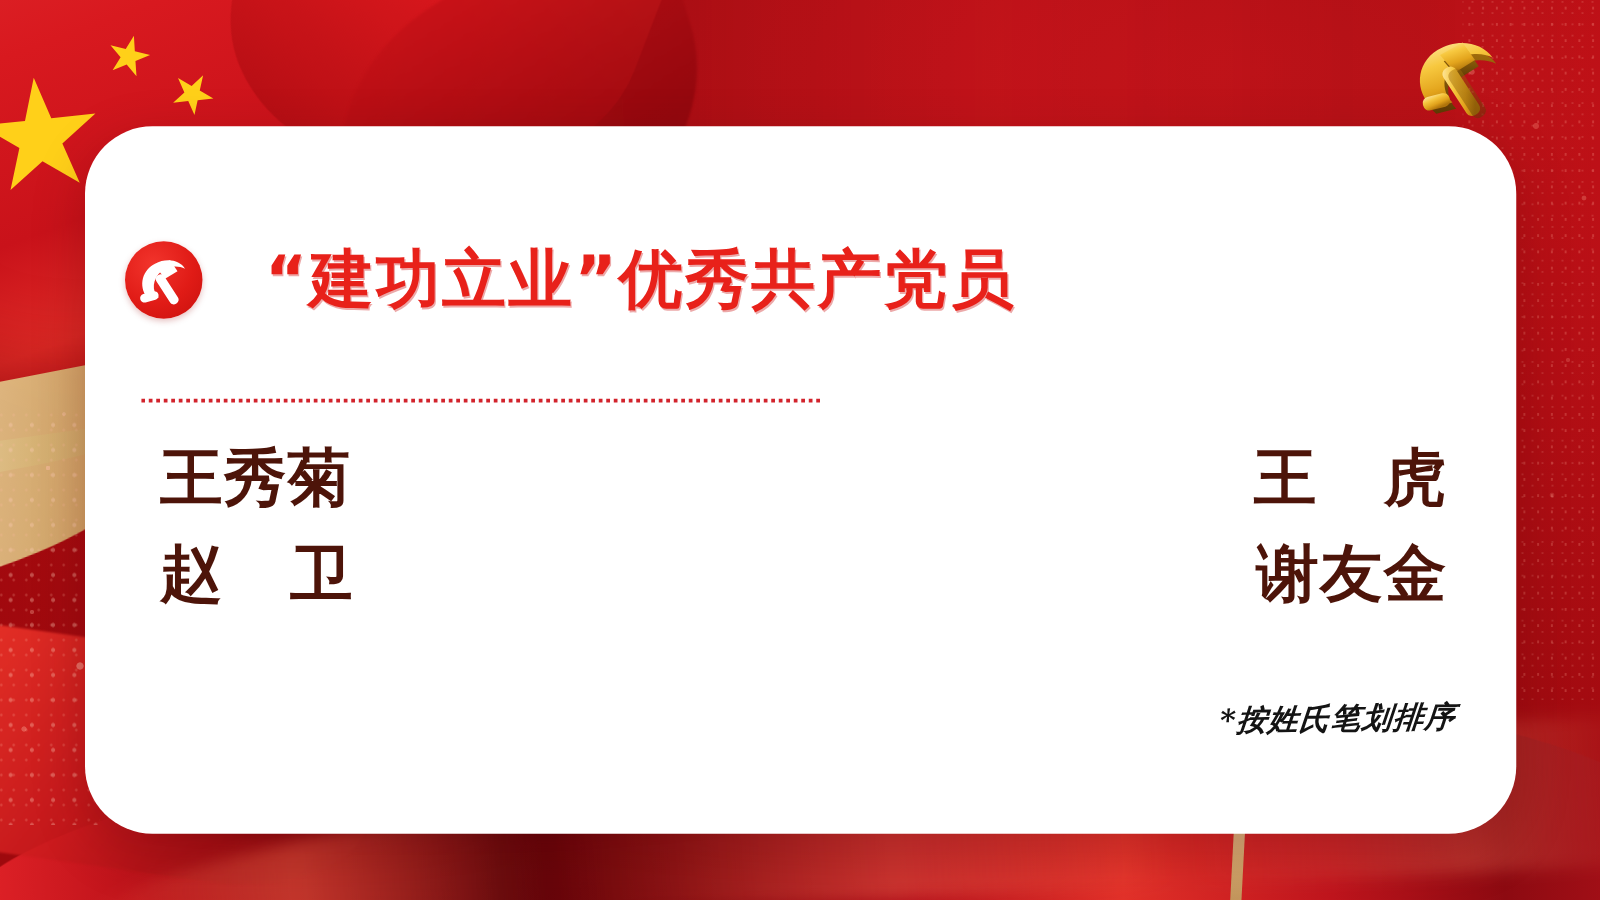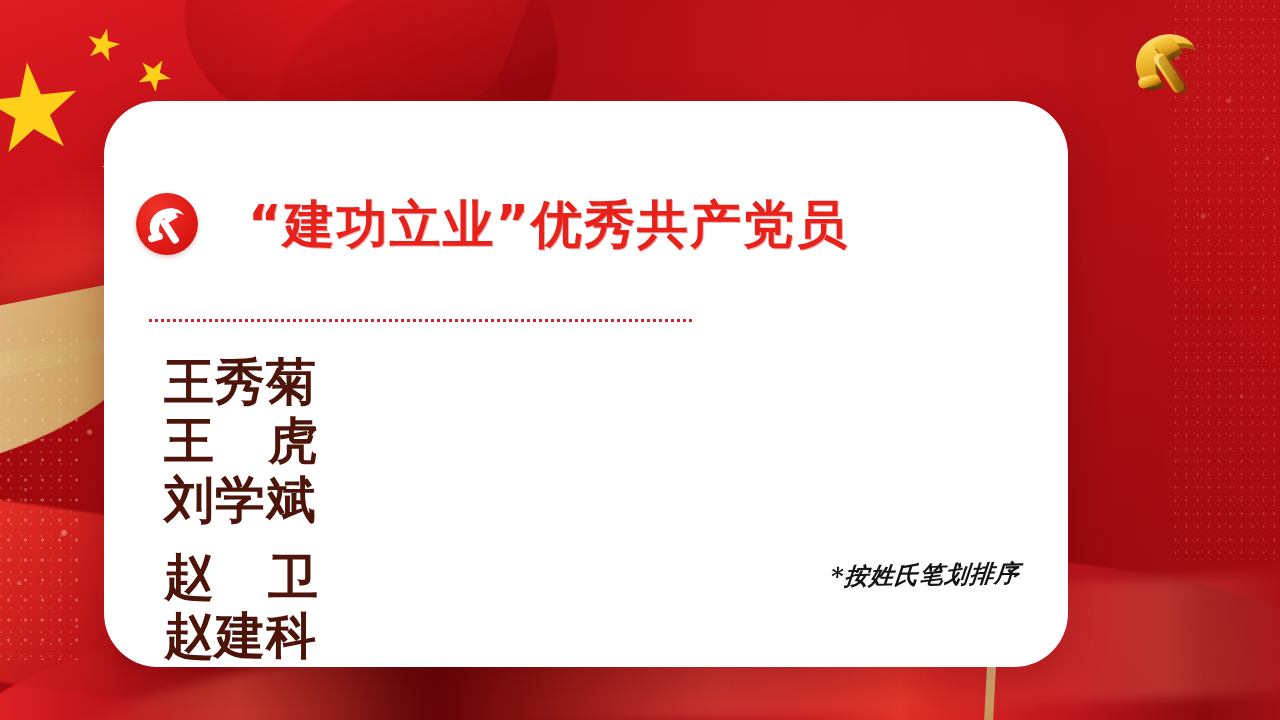--- a/index.html
+++ b/index.html
@@ -239,26 +239,25 @@
     top: 18px;
     width: 116px;
     height: 86px;
   }
 
   
   .card {
     position: absolute;
     left: 68px;
     top: 101px;
-    width: 964px;
+    width: 1145px;
     height: 566px;
     background: #ffffff;
     border-radius: 54px;
     box-shadow: 0 14px 42px rgba(90,0,6,.28);
-    margin-left: 36px;
   }
 
   
   .title-row {
     position: absolute;
     left: 32px;
     top: 92px;
     display: flex;
     align-items: center;
   }
@@ -302,21 +301,20 @@
     top: 252px;
     width: 1030px;
     display: flex;
     flex-direction: column;
     gap: 18px;
   }
   .name-row {
     display: flex;
     justify-content: space-between;
     align-items: baseline;
-    flex-direction: column;
   }
   .name {
     font-family: "DejaVu Sans", "Liberation Sans", sans-serif;
     font-size: 50px;
     font-weight: 700;
     color: #4d1409;
     line-height: 1.18;
     white-space: nowrap;
     letter-spacing: 1px;
   }
@@ -426,26 +424,25 @@
 
     <div class="divider"></div>
 
     <div class="names">
       <div class="name-row">
         <span class="name">王秀菊</span>
         <span class="name two-char">
             <span>王</span>
             <span>虎</span>
           </span>
-        <span class="name">刘学斌</span>
       </div>
       <div class="name-row">
         <span class="name two-char">
             <span>赵</span>
             <span>卫</span>
           </span>
-        <span class="name">赵建科</span>
+        <span class="name">谢友金</span>
       </div>
     </div>
 
     <div class="footnote">*按姓氏笔划排序</div>
   </div>
 </div>
 
 </body></html>

